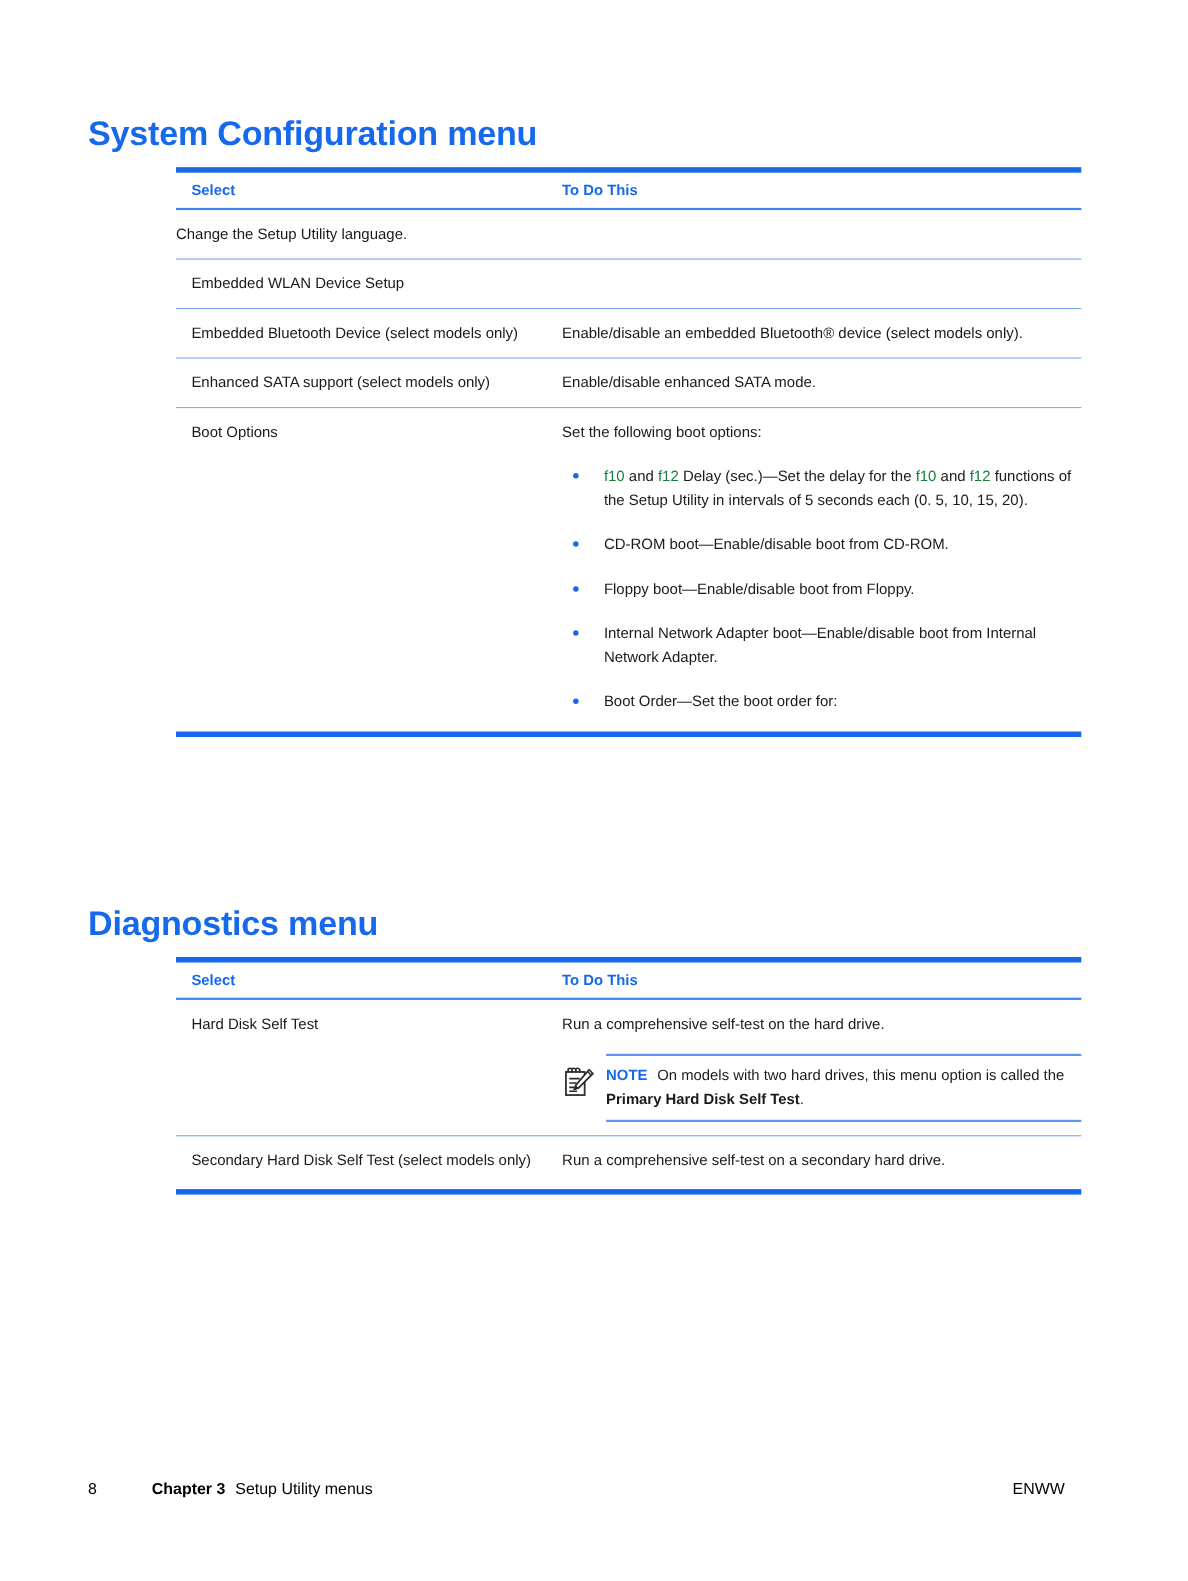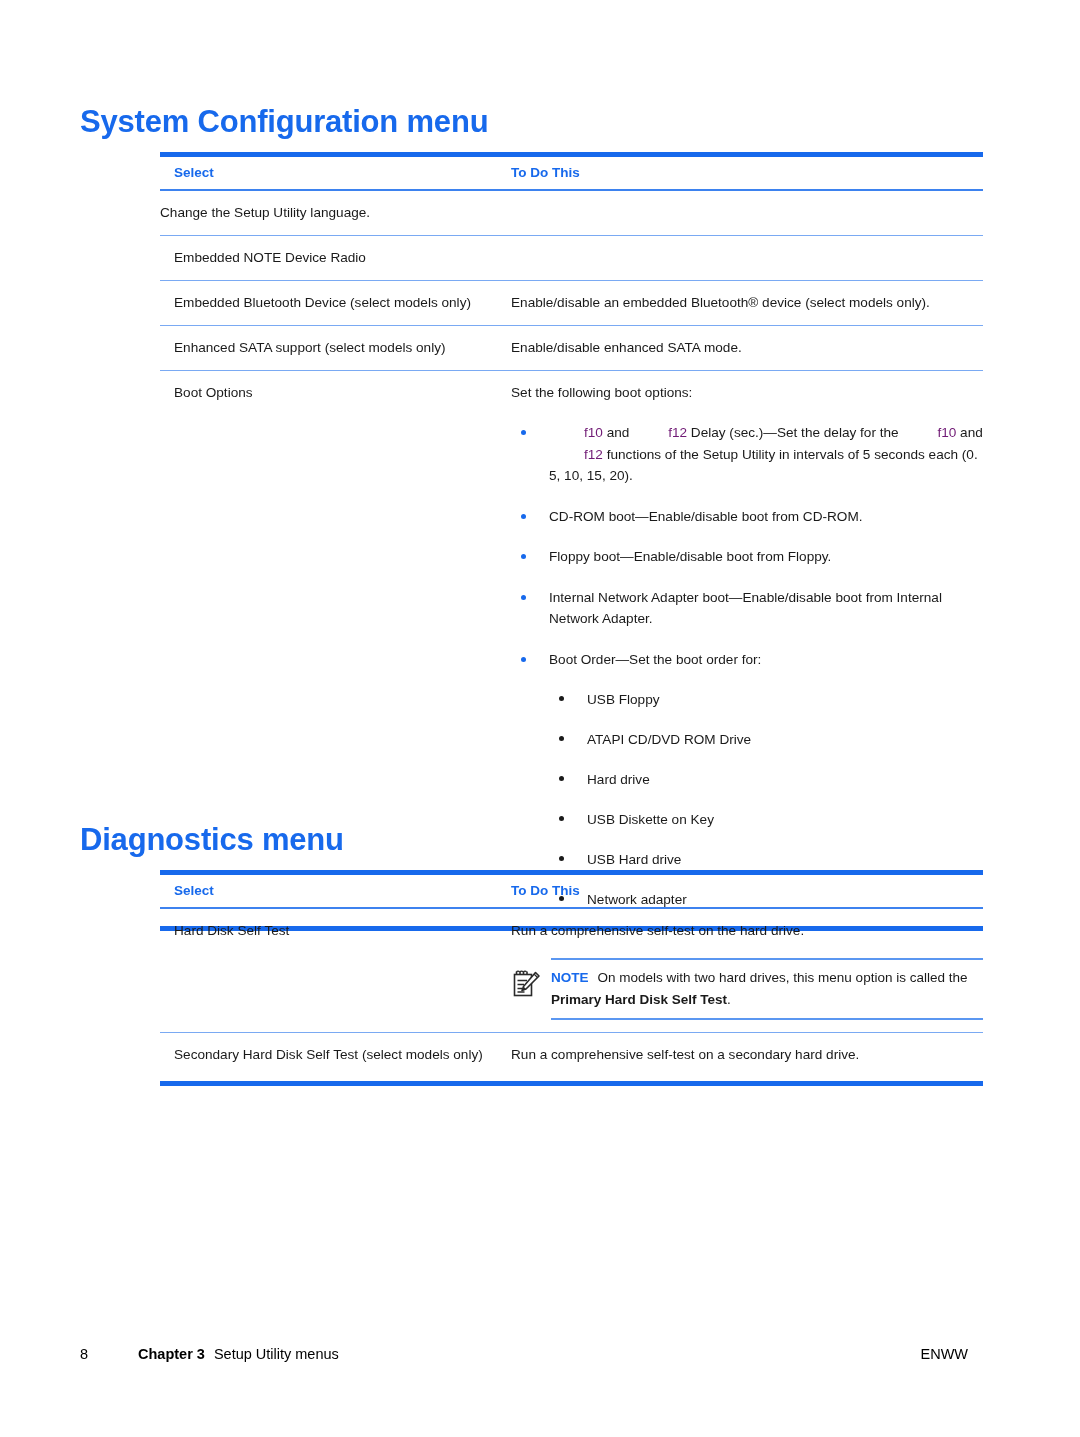--- a/index.html
+++ b/index.html
@@ -117,21 +117,21 @@
   .blist-sub > li::before {
     content: "";
     position: absolute;
     left: 10px;
     top: 7px;
     width: 5px;
     height: 5px;
     border-radius: 50%;
     background: #1a1a1a;
   }
-  .kw { color: #701a75; margin-left: 35px; }
+  .kw { color: #15803d; }
 
   
   .notebox {
     margin: 17px 0 6px 0;
     display: flex;
     align-items: flex-start;
   }
   .note-icon {
     flex: 0 0 auto;
     width: 34px;
@@ -188,21 +188,21 @@
       <div class="c2">To Do This</div>
     </div>
     <div class="rule-thin"></div>
 
     <div class="trow">
       <div class="c2">Change the Setup Utility language.</div>
     </div>
     <div class="rule-hair"></div>
 
     <div class="trow">
-      <div class="c1">Embedded NOTE Device Radio</div>
+      <div class="c1">Embedded WLAN Device Setup</div>
     </div>
     <div class="rule-hair"></div>
 
     <div class="trow">
       <div class="c1">Embedded Bluetooth Device (select models only)</div>
       <div class="c2">Enable/disable an embedded Bluetooth® device (select models only).</div>
     </div>
     <div class="rule-hair"></div>
 
     <div class="trow">
@@ -218,28 +218,20 @@
 
         <ul class="blist">
           <li><span class="kw">f10</span><span> and </span><span class="kw">f12</span><span> Delay (sec.)—Set the delay for the </span><span class="kw">f10</span><span> and </span><span class="kw">f12</span><span> functions of the Setup Utility in intervals of 5 seconds each (0. 5, 10, 15, 20).</span></li>
 
           <li>CD-ROM boot—Enable/disable boot from CD-ROM.</li>
           <li>Floppy boot—Enable/disable boot from Floppy.</li>
           <li>Internal Network Adapter boot—Enable/disable boot from Internal Network Adapter.</li>
 
           <li>
             <span>Boot Order—Set the boot order for:</span>
-            <ul class="blist-sub">
-              <li>USB Floppy</li>
-              <li>ATAPI CD/DVD ROM Drive</li>
-              <li>Hard drive</li>
-              <li>USB Diskette on Key</li>
-              <li>USB Hard drive</li>
-              <li>Network adapter</li>
-            </ul>
           </li>
         </ul>
       </div>
     </div>
 
     <div class="rule-thick"></div>
   </div>
 
   <h1 class="section-title diag-title">Diagnostics menu</h1>
 

